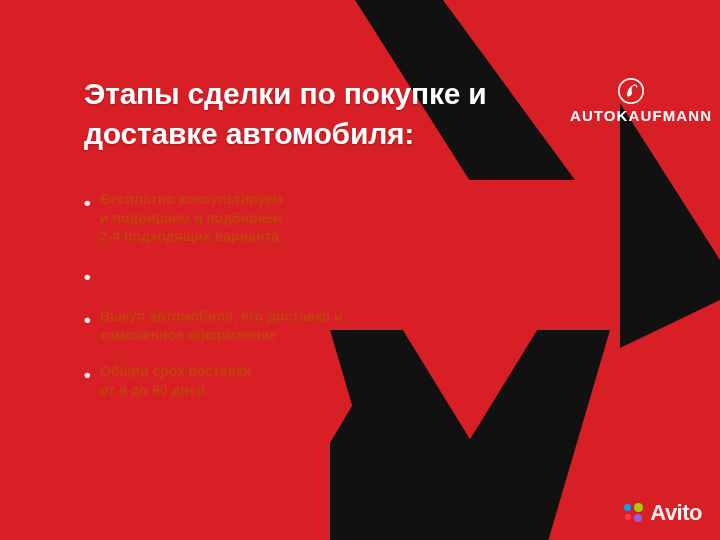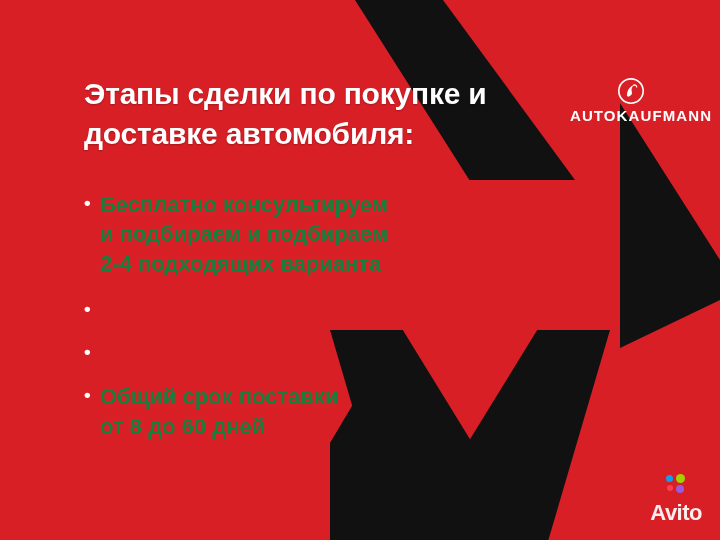--- a/index.html
+++ b/index.html
@@ -124,37 +124,36 @@
   }
   .bullet-dot {
     flex: 0 0 auto;
     width: 16px;
     color: #ffffff;
     font-size: 19px;
     line-height: 1.33;
     font-weight: bold;
   }
   .bullet-text {
-    color: #15803d;
-    font-size: 22px;
+    color: #c2410c;
+    font-size: 14px;
     font-weight: bold;
     line-height: 1.33;
     white-space: pre-line;
   }
 
   
   .watermark {
     position: absolute;
     right: 18px;
     bottom: 14px;
     display: flex;
     align-items: center;
     gap: 6px;
     opacity: 0.92;
-    flex-direction: column;
   }
   .wm-dots {
     position: relative;
     width: 20px;
     height: 20px;
   }
   .wm-dots i {
     position: absolute;
     border-radius: 50%;
     display: block;
@@ -203,20 +202,22 @@
         <span class="bullet-dot">•</span>
         <span class="bullet-text">Бесплатно консультируем
 и подбираем и подбираем
 2-4 подходящих варианта</span>
       </div>
       <div class="bullet">
         <span class="bullet-dot">•</span>
       </div>
       <div class="bullet">
         <span class="bullet-dot">•</span>
+        <span class="bullet-text">Выкуп автомобиля, его доставка и
+таможенное оформление</span>
       </div>
       <div class="bullet">
         <span class="bullet-dot">•</span>
         <span class="bullet-text">Общий срок поставки
 от 8 до 60 дней</span>
       </div>
     </div>
 
     <div class="watermark">
       <span class="wm-dots">

